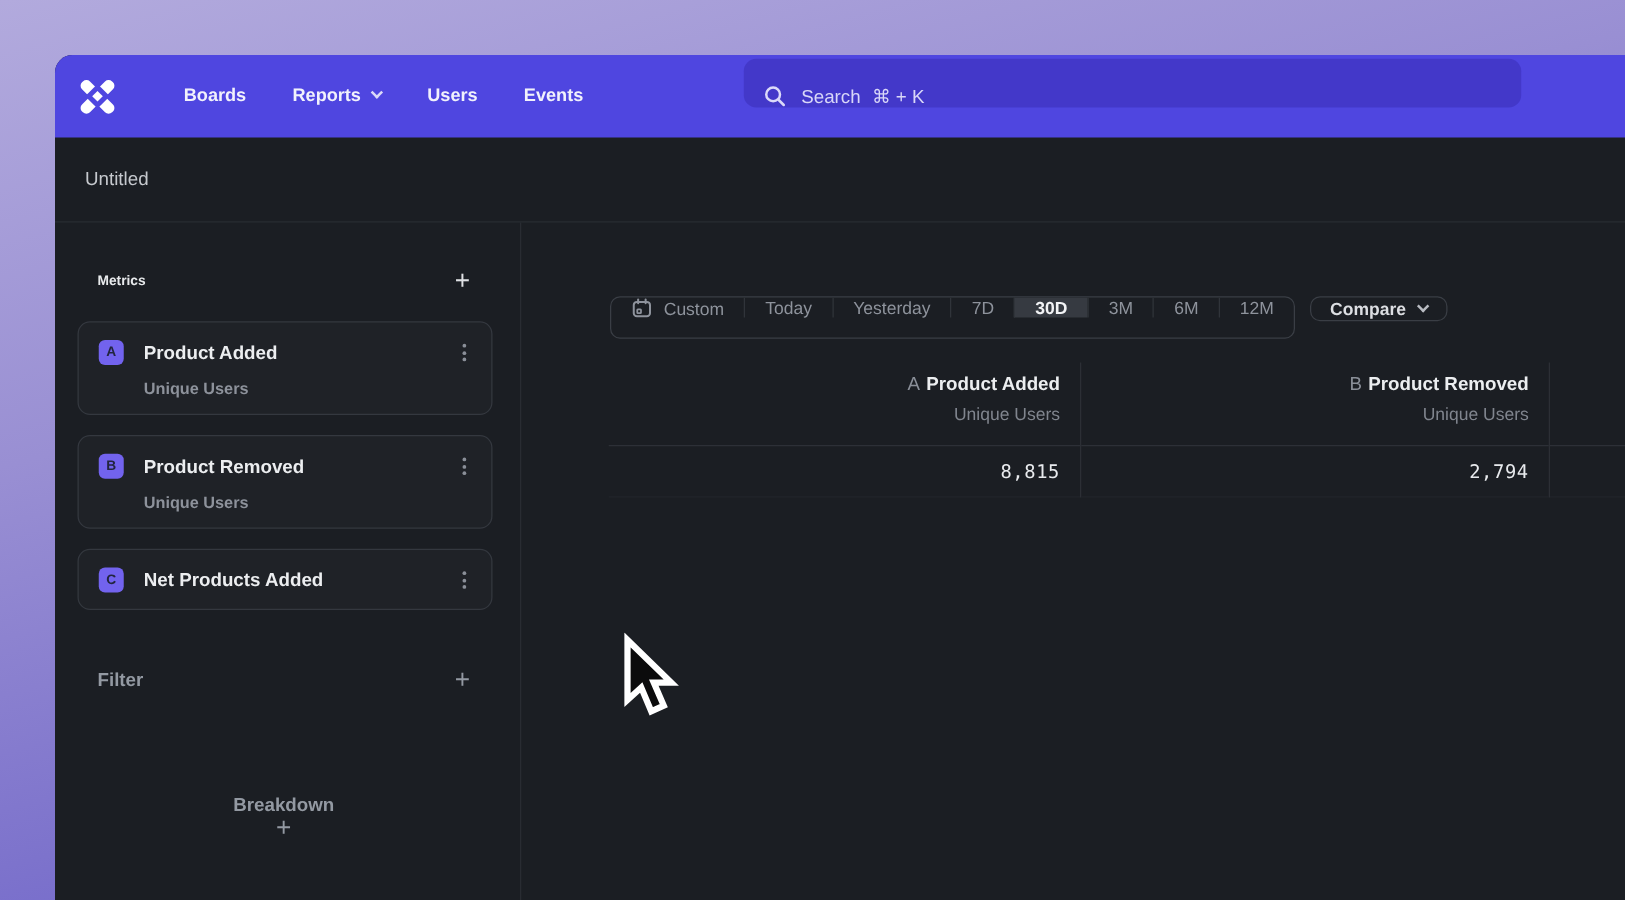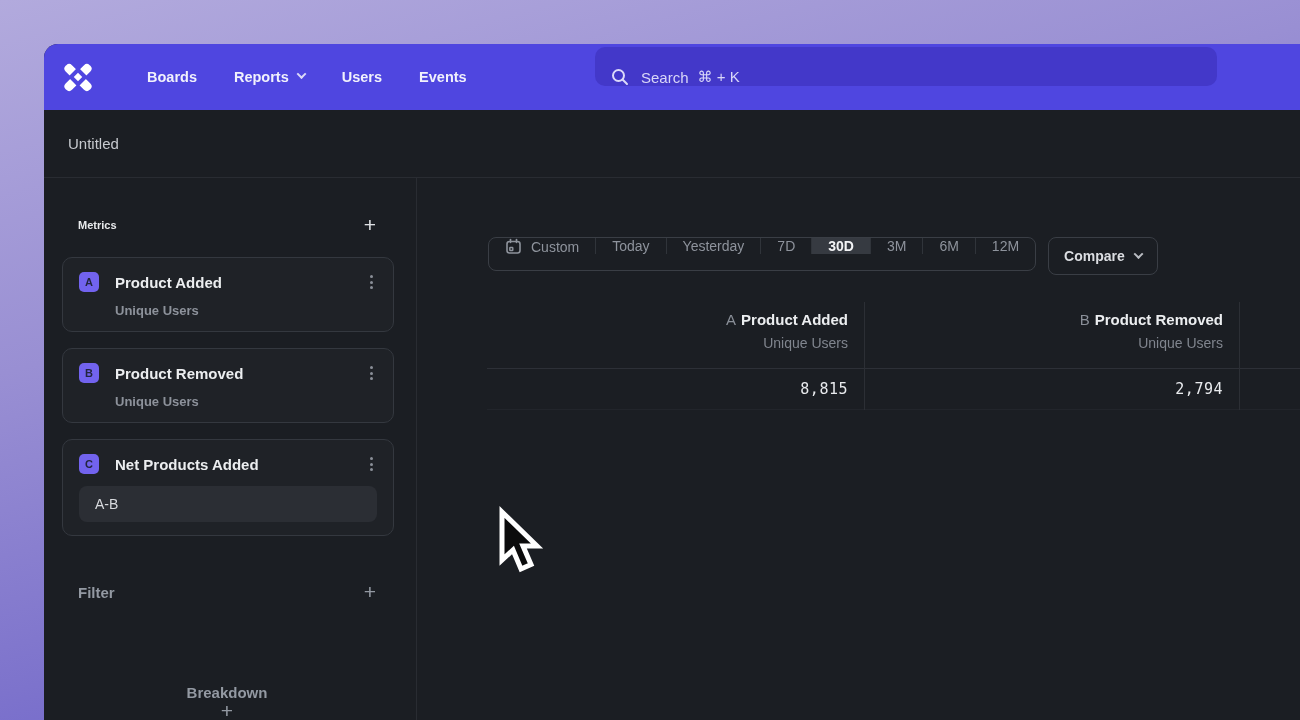--- a/index.html
+++ b/index.html
@@ -89,28 +89,28 @@
     display:flex; align-items:flex-start; height:34px;
     border:1px solid #3a3e45; border-radius:8px; overflow:hidden;
   }
   .segment {
     display:flex; align-items:center; gap:9px; padding:0 16px;
     color:#8e939c; font-size:14px; border-left:1px solid #30343a; cursor:pointer; white-space:nowrap;
   }
   .segment:first-child { border-left:none; }
   .segment.selected { background:#363a41; color:#f2f3f5; font-weight:700; }
   .compare-btn {
-    margin-left:12px; height:38px; border:1px solid #3a3e45; border-radius:8px;
+    margin-left:12px; height:20px; border:1px solid #3a3e45; border-radius:8px;
     display:flex; align-items:center; gap:10px; padding:0 15px;
     color:#dcdee2; font-size:14px; font-weight:600; cursor:pointer;
   }
   .compare-btn .chev { color:#b9bcc2; margin-top:-2px; }
 
   
-  .table { position:absolute; left:70px; right:0; top:124px; display:flex; }
+  .table { position:absolute; left:70px; right:0; top:112px; display:flex; }
   .t-col { border-right:1px solid #2c2f35; }
   .t-col.c1 { width:378px; }
   .t-col.c2 { width:375px; }
   .t-col.c3 { flex:1; border-right:none; }
   .t-head { height:66px; padding:9px 16px 0 0; text-align:right; }
   .t-head .line1 { font-size:15px; color:#eceef0; font-weight:700; }
   .t-head .line1 .prefix { color:#8a8f98; font-weight:400; margin-right:5px; }
   .t-head .line2 { margin-top:7px; font-size:14px; color:#80858e; }
   .t-val {
     height:42px; border-top:1px solid #2d3037; border-bottom:1px solid #22252b;
@@ -200,21 +200,20 @@
         <div class="card">
           <div class="card-row">
             <span class="badge">C</span>
             <span class="card-title">Net Products Added</span>
             <span class="kebab">
                 <i></i>
                 <i></i>
                 <i></i>
               </span>
           </div>
-          <div class="formula">A-B</div>
         </div>
 
         <div class="section-header filter">
           <span class="dim-title">Filter</span>
           <span class="plus dim">+</span>
         </div>
 
         <div class="section-header breakdown">
           <span class="dim-title">Breakdown</span>
           <span class="plus dim">+</span>

